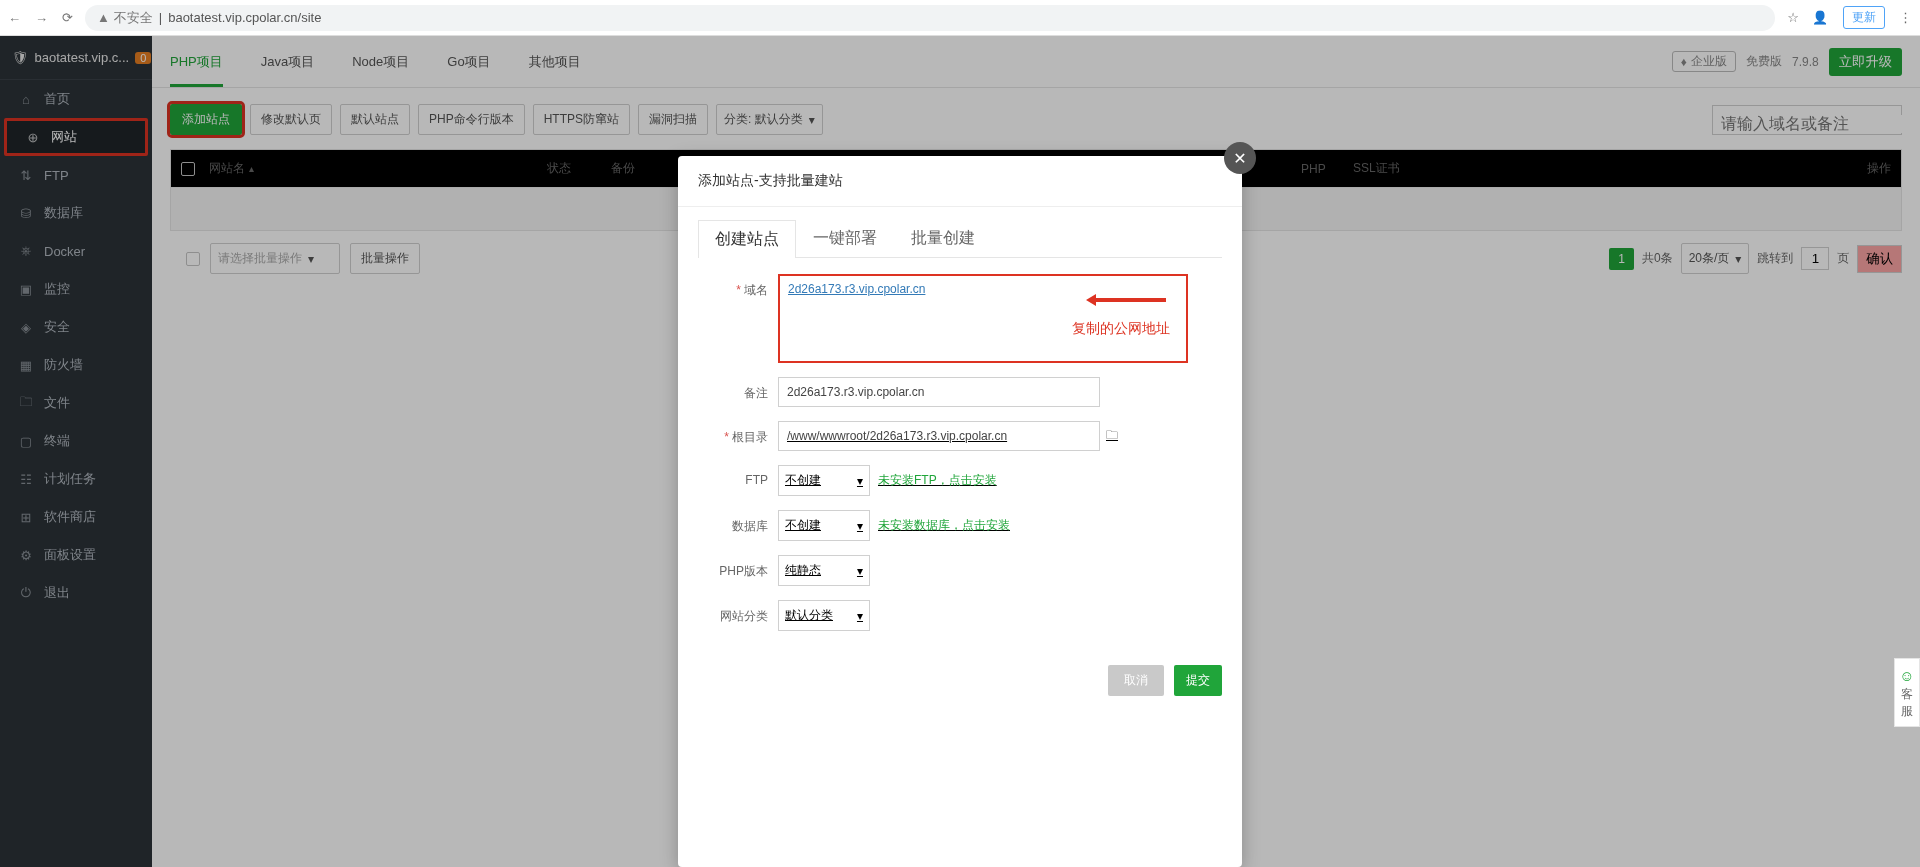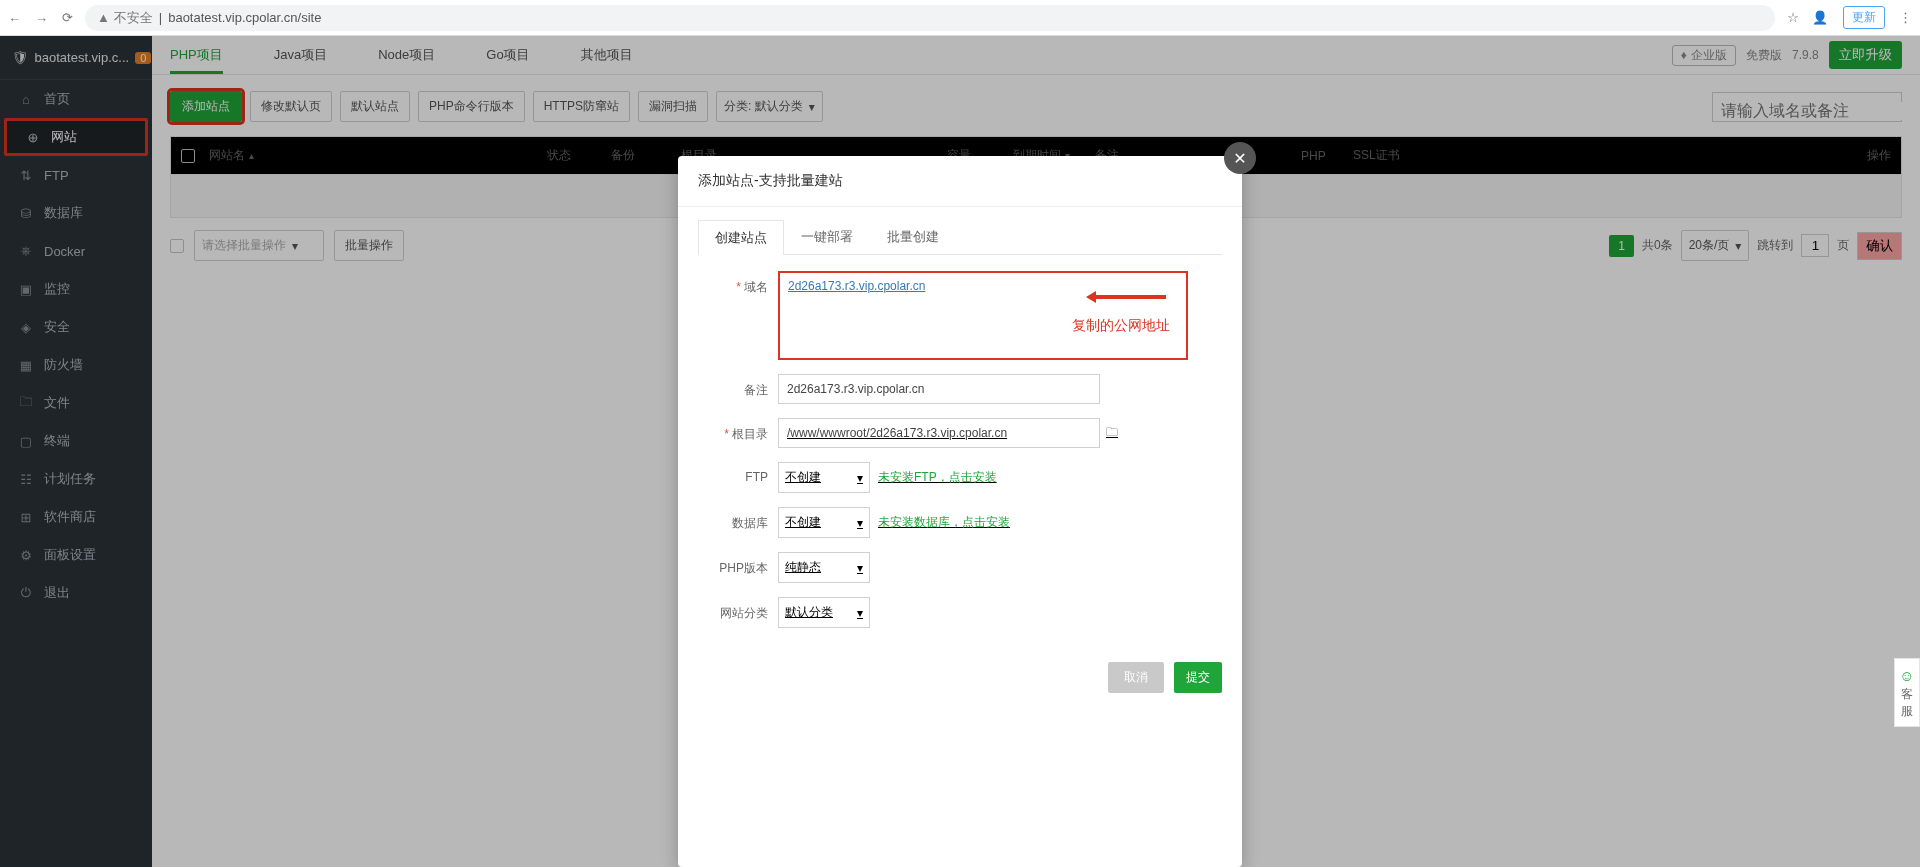--- a/index.html
+++ b/index.html
@@ -16,21 +16,21 @@
 
 .app { display:flex; height: calc(100vh - 36px); position:relative; }
 .sidebar { width:152px; background:#2c3338; color:#b0b7bf; display:flex; flex-direction:column; }
 .sidebar-header { height:44px; display:flex; align-items:center; padding:0 12px; font-size:13px; color:#e8e8e8; gap:6px; border-bottom:1px solid #3a4147; }
 .sidebar-header .count { background:#e67e22; color:#fff; font-size:11px; padding:0 5px; border-radius:3px; }
 .sidebar-item { height:38px; display:flex; align-items:center; padding:0 18px; gap:10px; font-size:13px; cursor:pointer; }
 .sidebar-item.active { background:#1f2529; color:#fff; border:3px solid #d32; border-radius:2px; margin:0 4px; }
 .sidebar-icon { width:16px; height:16px; display:inline-flex; align-items:center; justify-content:center; opacity:.7; }
 
 .main { flex:1; background:#fff; display:flex; flex-direction:column; }
-.tabs { height:39px; display:flex; align-items:center; border-bottom:1px solid #e5e5e5; padding:0 18px; gap:51px; font-size:13px; color:#555; }
+.tabs { height:52px; display:flex; align-items:center; border-bottom:1px solid #e5e5e5; padding:0 18px; gap:38px; font-size:13px; color:#555; }
 .tab { height:100%; display:flex; align-items:center; cursor:pointer; position:relative; }
 .tab.active { color:#20a53a; }
 .tab.active::after { content:''; position:absolute; bottom:0; left:0; right:0; height:3px; background:#20a53a; }
 .tabs .right { margin-left:auto; display:flex; align-items:center; gap:10px; font-size:12px; }
 .ent-badge { border:1px solid #bbb; padding:1px 8px; border-radius:3px; display:flex; align-items:center; gap:4px; color:#888; }
 .free-tag { color:#888; }
 .version { color:#888; }
 .upgrade-btn { background:#20a53a; color:#fff; padding:5px 10px; border-radius:3px; border:none; cursor:pointer; }
 
 .toolbar-wrap { padding:16px 18px 10px; }
@@ -40,32 +40,32 @@
 .btn-white { background:#fff; color:#555; border:1px solid #d0d0d0; padding:6px 10px; font-size:12px; border-radius:2px; cursor:pointer; }
 .select-white { background:#fff; color:#555; border:1px solid #d0d0d0; padding:6px 7px; font-size:12px; border-radius:2px; display:inline-flex; align-items:center; gap:6px; cursor:pointer; }
 .toolbar .search { margin-left:auto; border:1px solid #d0d0d0; display:flex; align-items:center; padding:0 8px; width:190px; height:30px; background:#fff; }
 .toolbar .search input { border:none; outline:none; flex:1; font-size:16px;margin-top:8px; }
 
 .table-area { margin:4px 18px 0; border:1px solid #e5e5e5; }
 .thead { display:flex; align-items:center; height:38px; font-size:12px; color:#666; background:#000000; border-bottom:1px solid #eee; padding:0 10px; gap:6px; }
 .thead .col { display:flex; align-items:center; }
 .empty-row { text-align:center; font-size:13px; color:#777; padding:12px 0; background:#f6f6f6; }
 
-.footer-ops { display:flex; align-items:center; gap:10px; padding:12px 18px; font-size:12px; color:#666; }
+.footer-ops { display:flex; align-items:center; gap:10px; padding:12px 18px; font-size:12px; color:#666;margin-left:16px; }
 .footer-ops .right { margin-left:auto; display:flex; align-items:center; gap:8px; }
 .page-num { background:#20a53a; color:#fff; padding:4px 9px; border-radius:2px; }
 .jump-input { width:28px; border:1px solid #d0d0d0; padding:3px 4px; text-align:center; }
 .confirm-btn { border:1px solid #d0d0d0; padding:4px 8px; background:#fca5a5; }
 
 
 .overlay { position:absolute; inset:0; background:rgba(0,0,0,0.28); display:flex; justify-content:center; padding-top:120px; }
 .modal { width:564px; background:#fff; border-radius:4px; box-shadow:0 4px 18px rgba(0,0,0,.25); position:relative; padding-bottom:10px; }
 .modal-close { position:absolute; top:-14px; right:-14px; width:32px; height:32px; border-radius:50%; background:#555; color:#fff; display:flex; align-items:center; justify-content:center; cursor:pointer; font-size:16px; }
 .modal-title { padding:16px 20px; font-size:14px; color:#333; border-bottom:1px solid #eee; }
-.modal-tabs { display:flex; border-bottom:1px solid #e5e5e5; margin:12px 20px 0; font-size:13px; }
+.modal-tabs { display:flex; border-bottom:1px solid #e5e5e5; margin:12px 20px 0; font-size:16px; }
 .modal-tab { padding:8px 16px; color:#666; cursor:pointer; border:1px solid transparent; border-bottom:none; }
 .modal-tab.active { color:#333; border-color:#e5e5e5; background:#fff; position:relative; top:1px; }
 .form { padding:16px 30px 8px; }
 .form-row { display:flex; align-items:flex-start; margin-bottom:14px; font-size:12px; gap:10px; }
 .form-label { width:60px; text-align:right; color:#666; padding-top:8px; }
 .req { color:#d9534f; margin-right:3px; }
 .form-input { flex:1;text-decoration:underline; }
 .txt { width:322px; border:1px solid #d0d0d0; padding:7px 8px; font-size:12px; color:#444; }
 .txt.multi { height:74px; resize:none; font-family:inherit; }
 .sel { width:92px; border:1px solid #d0d0d0; padding:6px 6px; font-size:12px; display:flex; justify-content:space-between; align-items:center; cursor:pointer; }

